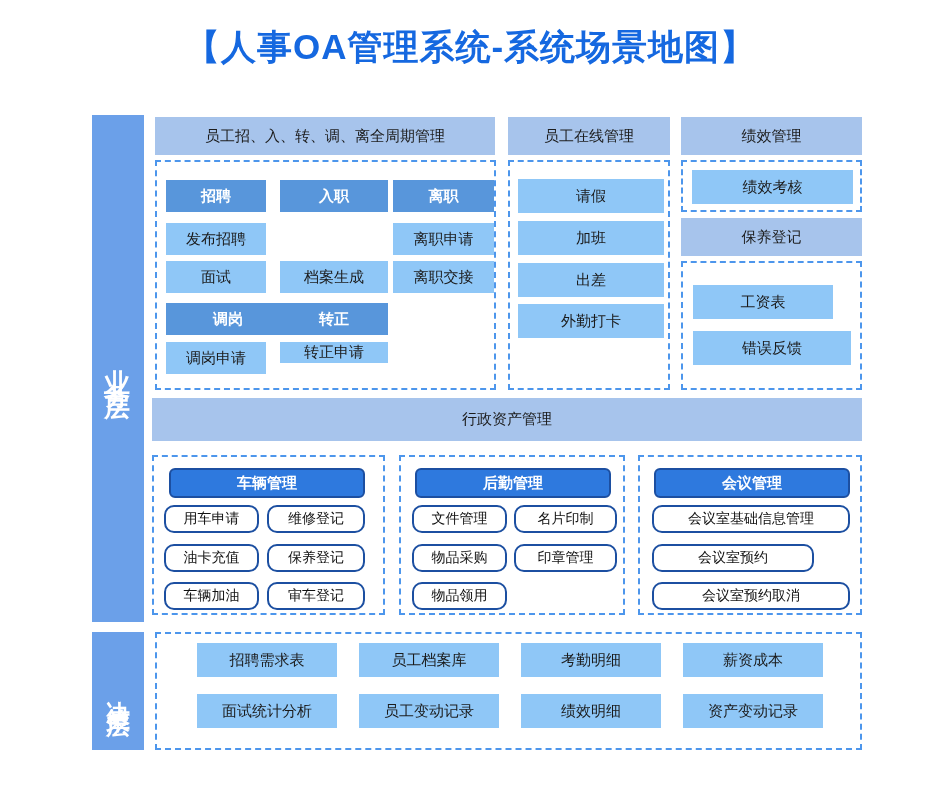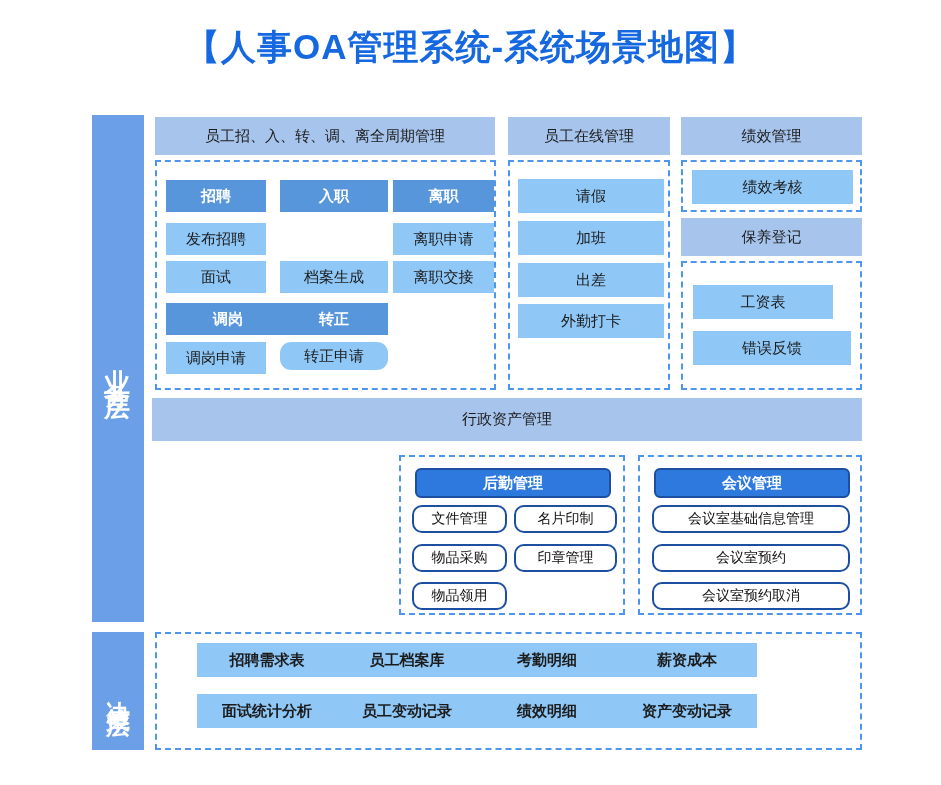--- a/index.html
+++ b/index.html
@@ -25,21 +25,21 @@
   .cell.strong{background:#5896DB;color:#ffffff;font-weight:bold;}
 
   .hdrbtn{position:absolute;background:#2E79DE;border:2px solid #1C4FA1;border-radius:6px;
     color:#ffffff;font-size:15px;font-weight:bold;box-sizing:border-box;
     display:flex;align-items:center;justify-content:center;}
 
   .pill{position:absolute;background:#ffffff;border:2px solid #1C4FA1;border-radius:10px;
     color:#111;font-size:14px;box-sizing:border-box;
     display:flex;align-items:center;justify-content:center;white-space:nowrap;}
 
-  .drow{position:absolute;left:40px;width:627px;display:flex;font-weight:bold;}
+  .drow{position:absolute;left:40px;width:627px;display:flex;gap:22px;}
   .dcell{width:140px;background:#8FC7F7;color:#1b1b1b;font-size:15px;
     display:flex;align-items:center;justify-content:center;}
 </style>
 </head>
 <body>
 
 <div class="page">
 
   <div class="page-title">【人事OA管理系统-系统场景地图】</div>
 
@@ -54,21 +54,21 @@
 
     <div class="cell strong" style="left:9px;top:18px;width:100px;height:32px;">招聘</div>
     <div class="cell" style="left:9px;top:61px;width:100px;height:32px;">发布招聘</div>
     <div class="cell" style="left:9px;top:99px;width:100px;height:32px;">面试</div>
     <div class="cell strong" style="left:9px;top:141px;width:124px;height:32px;">调岗</div>
     <div class="cell" style="left:9px;top:180px;width:100px;height:32px;">调岗申请</div>
 
     <div class="cell strong" style="left:123px;top:18px;width:108px;height:32px;">入职</div>
     <div class="cell" style="left:123px;top:99px;width:108px;height:32px;">档案生成</div>
     <div class="cell strong" style="left:123px;top:141px;width:108px;height:32px;">转正</div>
-    <div class="cell" style="left:123px;top:180px;width:108px;height:28px;border-radius:11px;">转正申请</div>
+    <div class="cell" style="left:123px;top:180px;width:108px;height:21px;">转正申请</div>
 
     <div class="cell strong" style="left:236px;top:18px;width:101px;height:32px;">离职</div>
     <div class="cell" style="left:236px;top:61px;width:101px;height:32px;">离职申请</div>
     <div class="cell" style="left:236px;top:99px;width:101px;height:32px;">离职交接</div>
   </div>
 
   <div class="dashed" style="left:508px;top:160px;width:162px;height:230px;">
     <div class="cell" style="left:8px;top:17px;width:146px;height:34px;">请假</div>
     <div class="cell" style="left:8px;top:59px;width:146px;height:34px;">加班</div>
     <div class="cell" style="left:8px;top:101px;width:146px;height:34px;">出差</div>
@@ -79,34 +79,43 @@
     <div class="cell" style="left:9px;top:8px;width:161px;height:34px;">绩效考核</div>
   </div>
   <div class="band" style="left:681px;top:218px;width:181px;height:38px;">保养登记</div>
   <div class="dashed" style="left:681px;top:261px;width:181px;height:129px;">
     <div class="cell" style="left:10px;top:22px;width:140px;height:34px;">工资表</div>
     <div class="cell" style="left:10px;top:68px;width:158px;height:34px;">错误反馈</div>
   </div>
 
   <div class="band" style="left:152px;top:398px;width:710px;height:43px;">行政资产管理</div>
 
+  <div class="dashed" style="left:152px;top:455px;width:233px;height:160px;">
+    <div class="hdrbtn" style="left:15px;top:11px;width:196px;height:30px;">车辆管理</div>
+    <div class="pill" style="left:10px;top:48px;width:95px;height:28px;">用车申请</div>
+    <div class="pill" style="left:113px;top:48px;width:98px;height:28px;">维修登记</div>
+    <div class="pill" style="left:10px;top:87px;width:95px;height:28px;">油卡充值</div>
+    <div class="pill" style="left:113px;top:87px;width:98px;height:28px;">保养登记</div>
+    <div class="pill" style="left:10px;top:125px;width:95px;height:28px;">车辆加油</div>
+    <div class="pill" style="left:113px;top:125px;width:98px;height:28px;">审车登记</div>
+  </div>
 
   <div class="dashed" style="left:399px;top:455px;width:226px;height:160px;text-decoration:underline;">
     <div class="hdrbtn" style="left:14px;top:11px;width:196px;height:30px;">后勤管理</div>
     <div class="pill" style="left:11px;top:48px;width:95px;height:28px;">文件管理</div>
     <div class="pill" style="left:113px;top:48px;width:103px;height:28px;">名片印制</div>
     <div class="pill" style="left:11px;top:87px;width:95px;height:28px;">物品采购</div>
     <div class="pill" style="left:113px;top:87px;width:103px;height:28px;">印章管理</div>
     <div class="pill" style="left:11px;top:125px;width:95px;height:28px;">物品领用</div>
   </div>
 
   <div class="dashed" style="left:638px;top:455px;width:224px;height:160px;">
     <div class="hdrbtn" style="left:14px;top:11px;width:196px;height:30px;">会议管理</div>
     <div class="pill" style="left:12px;top:48px;width:198px;height:28px;">会议室基础信息管理</div>
-    <div class="pill" style="left:12px;top:87px;width:198px;height:28px;">会议室预约</div>
+    <div class="pill" style="left:12px;top:87px;width:162px;height:28px;">会议室预约</div>
     <div class="pill" style="left:12px;top:125px;width:198px;height:28px;">会议室预约取消</div>
   </div>
 
   <div class="dashed" style="left:155px;top:632px;width:707px;height:118px;">
     <div class="drow" style="top:9px;height:34px;">
       <div class="dcell">招聘需求表</div>
       <div class="dcell">员工档案库</div>
       <div class="dcell">考勤明细</div>
       <div class="dcell">薪资成本</div>
     </div>

